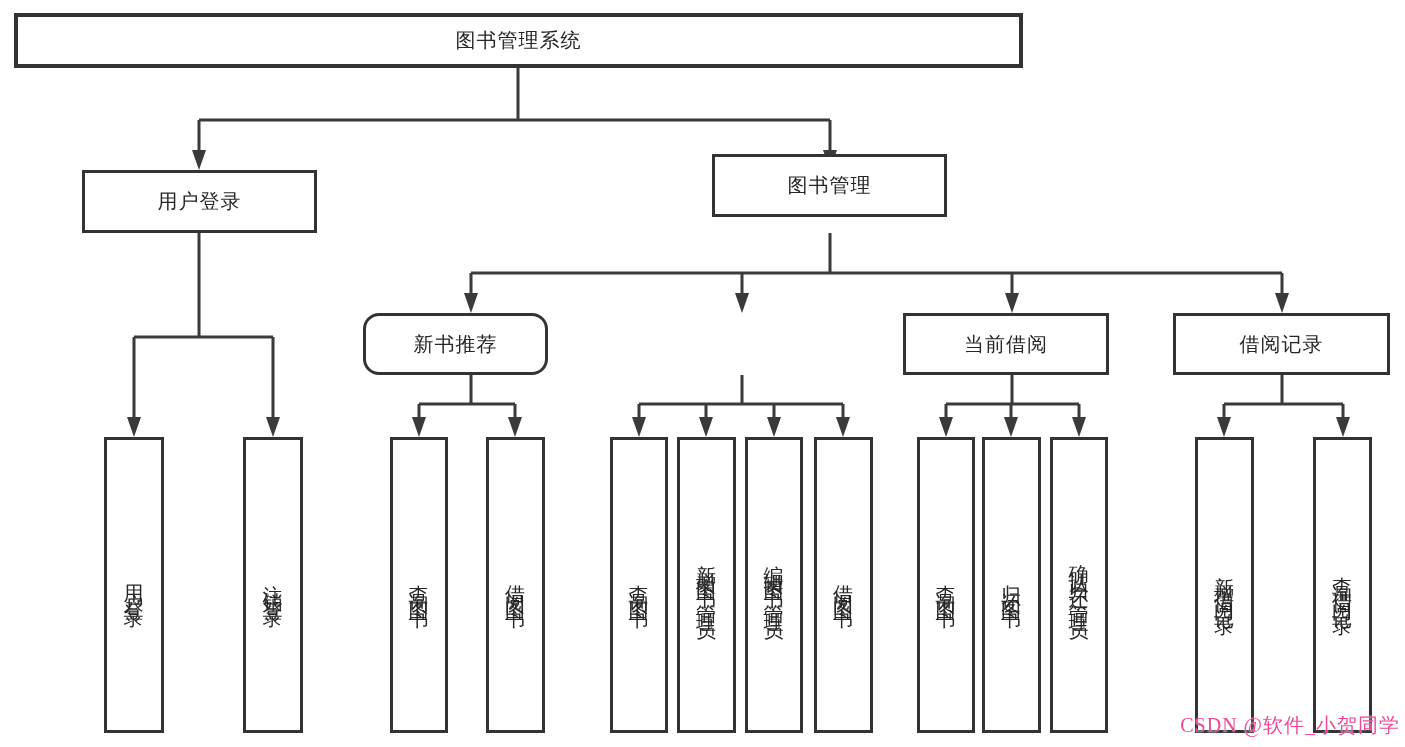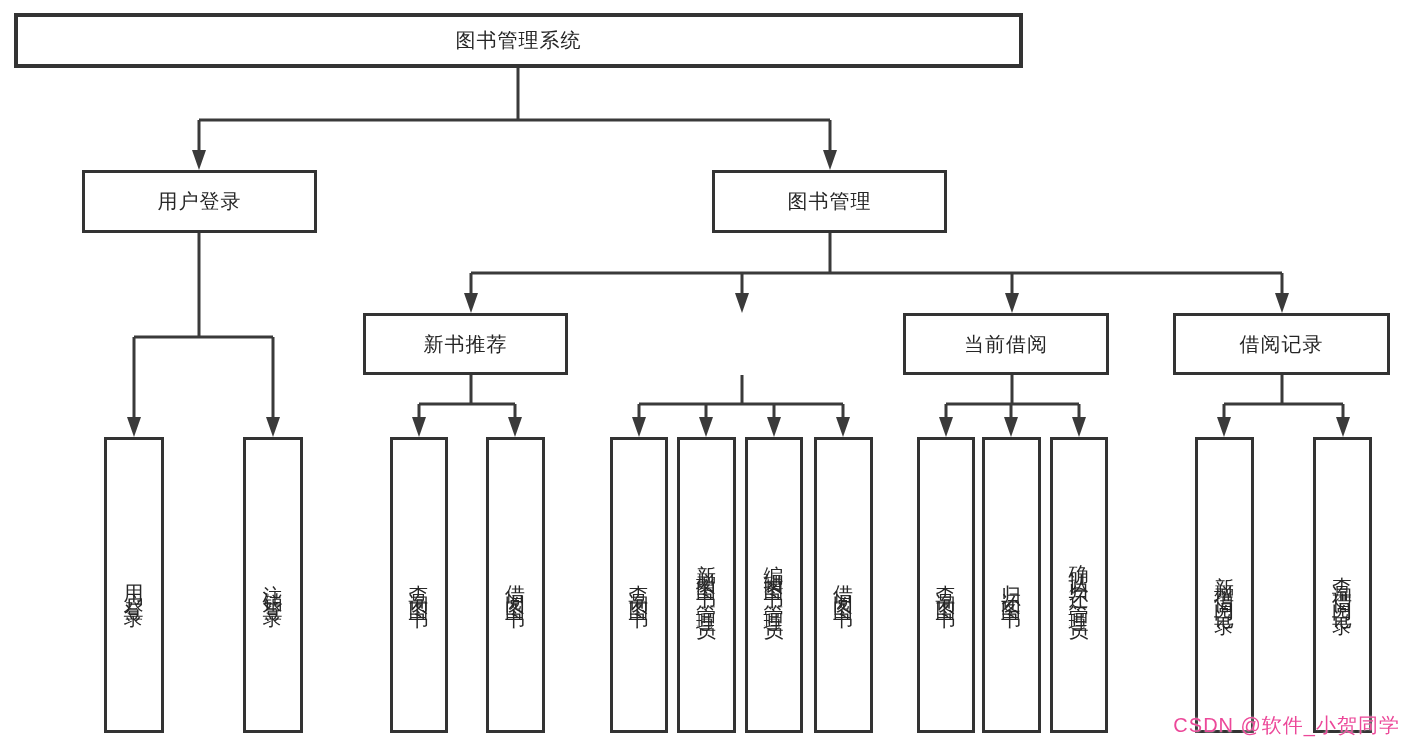--- a/index.html
+++ b/index.html
@@ -1,21 +1,21 @@
 <!DOCTYPE html>
 <html><head>
 <meta charset="utf-8">
 <style>
   html, body { margin: 0; padding: 0; background: #ffffff; }
   .stage {
     position: relative;
     width: 1405px;
     height: 747px;
     background: #ffffff;
-    font-family: Liberation Sans, sans-serif;
+    font-family: Liberation Serif, serif;
     overflow: hidden;
     text-align: center;
   }
   .wires {
     position: absolute;
     left: 0; top: 0;
     z-index: 0;
   }
   .wire { stroke: #3a3a3a; stroke-width: 3; fill: none; }
   .arrow { fill: #3a3a3a; stroke: none; }
@@ -27,22 +27,22 @@
     color: #262626;
     display: flex;
     align-items: center;
     justify-content: center;
     font-size: 20px;
     z-index: 1;
     letter-spacing: 1px;
   }
   #root { left: 14px; top: 13px; width: 1009px; height: 55px; border-width: 4px; }
   #user-login { left: 82px;  top: 170px; width: 235px; height: 63px; }
-  #book-mgmt { left: 712px; top: 170px; width: 235px; height: 63px; }
-  #new-book  { left: 363px; top: 313px; width: 205px; height: 62px; }
+  #book-mgmt { left: 712px; top: 154px; width: 235px; height: 63px; }
+  #new-book  { left: 363px; top: 313px; width: 185px; height: 62px; border-radius: 16px; }
   #book-borrow { left: 633px; top: 313px; width: 217px; height: 62px; }
   #current-borrow { left: 903px; top: 313px; width: 206px; height: 62px; }
   #borrow-records { left: 1173px; top: 313px; width: 217px; height: 62px; }
 
   .leaf { top: 437px; height: 296px; }
   .leaf span {
     writing-mode: vertical-rl;
     text-orientation: mixed;
     letter-spacing: 8px;
     line-height: 1.1;

